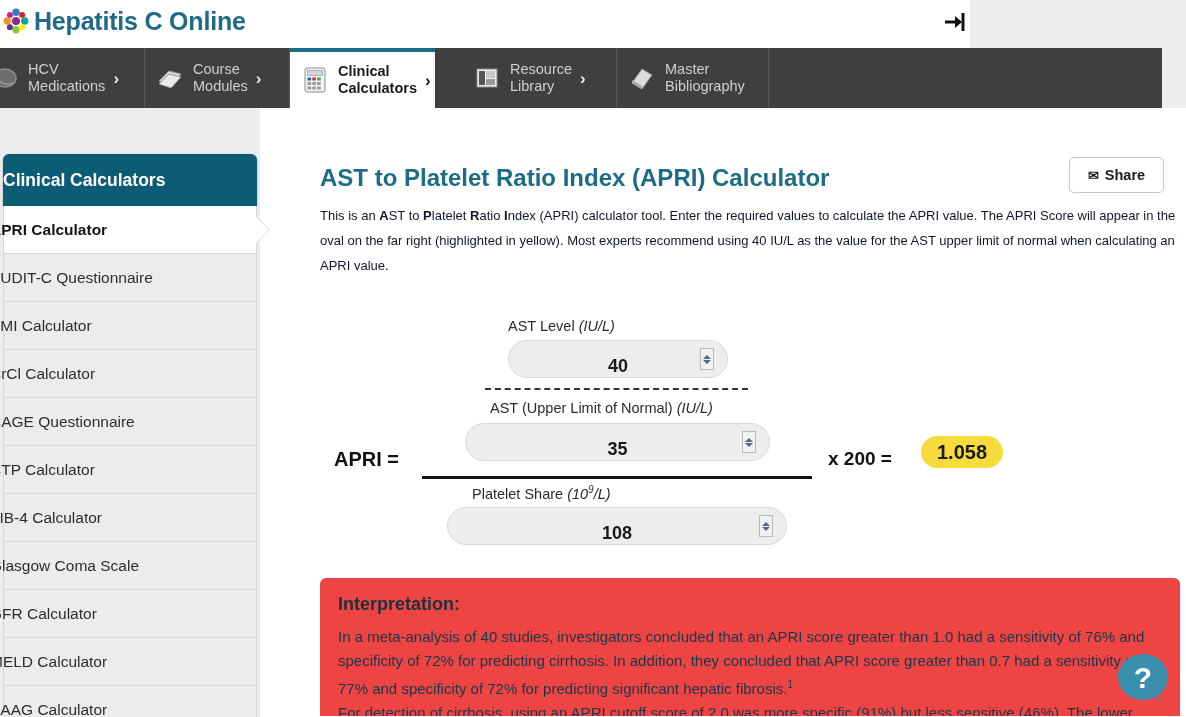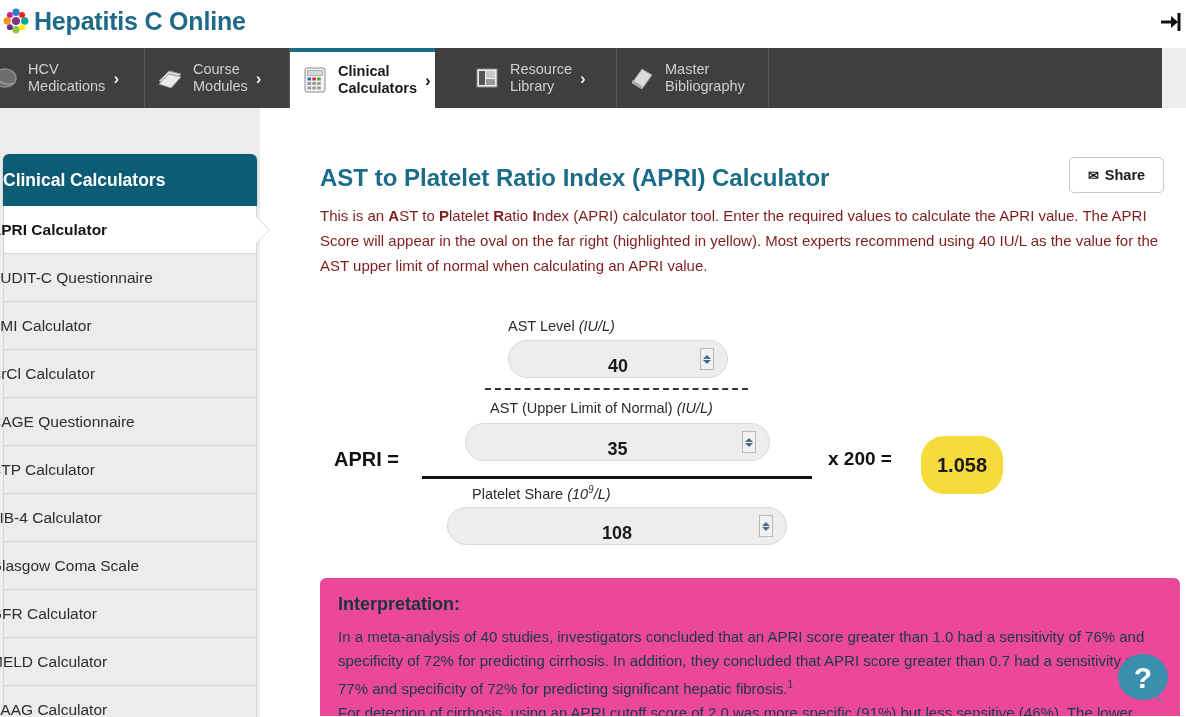--- a/index.html
+++ b/index.html
@@ -14,21 +14,21 @@
   #app {
     position: relative;
     width: 1186px; height: 717px;
     background: #ededed;
     overflow: hidden;
   }
 
   
   .header {
     position: absolute; left: 0; top: 0;
-    width: 1186px; height: 48px;
+    width: 970px; height: 48px;
     background: #ffffff;
     border-bottom: 1px solid #ffffff;
   }
   .logo-wrap {
     position: absolute; left: 2px; top: 6px;
     display: flex; align-items: center; gap: 4px;
   }
   .logo-mark { width: 28px; height: 30px; display:block; }
   .logo-text {
     font-size: 25px; font-weight: bold;
@@ -158,40 +158,40 @@
     display: flex; align-items: center; justify-content: center;
     gap: 6px;
     font-size: 14.5px; font-weight: bold; color: #1c1c1c;
     cursor: pointer;
   }
   .share-btn .env { font-size: 13px; }
 
   .intro {
     position: absolute; left: 320px; top: 203px;
     width: 860px;
-    font-size: 15px; line-height: 25px;
-    color: #7f1d1d;
+    font-size: 13px; line-height: 25px;
+    color: #0f172a;
   }
   .intro b { font-weight: bold; }
 
   
   .calc { position: absolute; left: 320px; top: 310px; width: 760px; }
 
   .apri-label {
     position: absolute; left: 14px; top: 138px;
     font-size: 20px; font-weight: bold; color: #111111;
   }
   .x100 {
     position: absolute; left: 508px; top: 138px;
     font-size: 19px; font-weight: bold; color: #111111;
     white-space: nowrap;
   }
   .result-oval {
     position: absolute; left: 601px; top: 126px;
-    width: 82px; height: 58px;
+    width: 82px; height: 32px;
     background: #f5dc3c;
     border-radius: 23px;
     display: flex; align-items: center; justify-content: center;
     font-size: 20px; font-weight: bold; color: #1a1a1a;
   }
 
   .field-label {
     position: absolute;
     font-size: 14.5px; color: #2b2b2b;
     white-space: nowrap;
@@ -237,21 +237,21 @@
   #pill-astuln{ left: 145px; top: 113px; width: 305px; }
   #frac-line  { position:absolute; left: 102px; top: 166px; width: 390px;
                 height: 3px; background: #111111; }
   #lab-plt    { left: 152px; top: 174px; }
   #pill-plt   { left: 127px; top: 197px; width: 340px; }
 
   
   .interp {
     position: absolute; left: 320px; top: 578px;
     width: 860px; height: 138px;
-    background: #ec4899;
+    background: #ef4444;
     border-radius: 6px 6px 0 0;
     padding: 16px 22px 0 18px;
     overflow: hidden;
   }
   .interp h3 {
     margin: 0 0 10px 0;
     font-size: 18px; font-weight: bold; color: #19333f;
   }
   .interp p {
     margin: 0;

